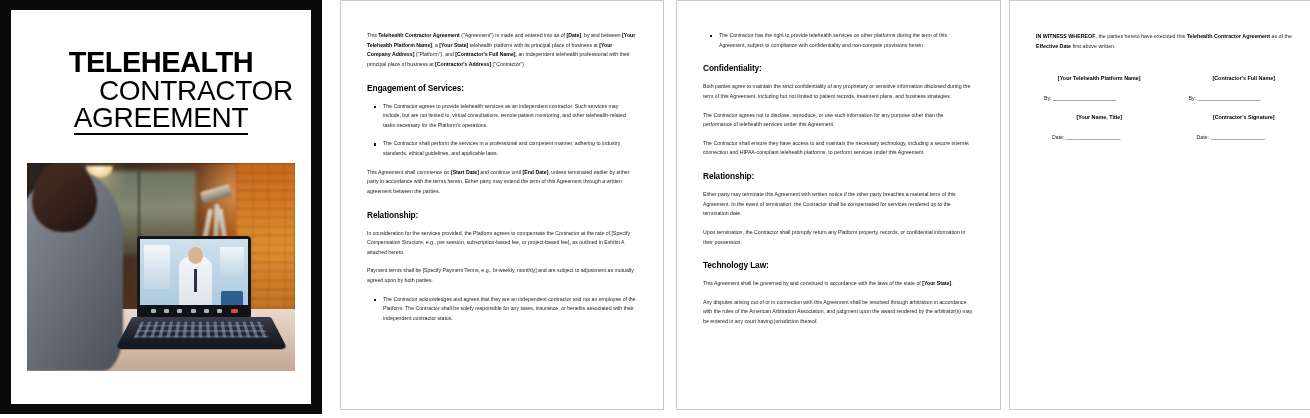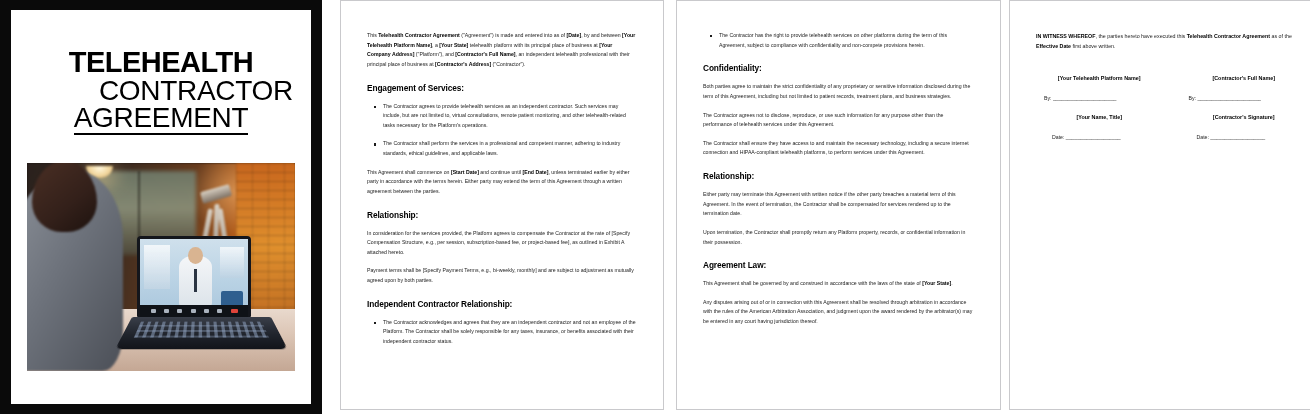--- a/index.html
+++ b/index.html
@@ -415,21 +415,20 @@
         <li>The Contractor agrees to provide telehealth services as an independent contractor. Such services may include, but are not limited to, virtual consultations, remote patient monitoring, and other telehealth-related tasks necessary for the Platform's operations.</li>
         <li>The Contractor shall perform the services in a professional and competent manner, adhering to industry standards, ethical guidelines, and applicable laws.</li>
       </ul>
 
       <p class="para"><span>This Agreement shall commence on </span><b>[Start Date]</b><span> and continue until </span><b>[End Date]</b><span>, unless terminated earlier by either party in accordance with the terms herein. Either party may extend the term of this Agreement through a written agreement between the parties.</span></p>
 
       <h2 class="heading">Relationship:</h2>
       <p class="para">In consideration for the services provided, the Platform agrees to compensate the Contractor at the rate of [Specify Compensation Structure, e.g., per session, subscription-based fee, or project-based fee], as outlined in Exhibit A attached hereto.</p>
       <p class="para">Payment terms shall be [Specify Payment Terms, e.g., bi-weekly, monthly] and are subject to adjustment as mutually agreed upon by both parties.</p>
 
-      <h2 class="heading">Independent Contractor Relationship:</h2>
       <ul class="bullets">
         <li>The Contractor acknowledges and agrees that they are an independent contractor and not an employee of the Platform. The Contractor shall be solely responsible for any taxes, insurance, or benefits associated with their independent contractor status.</li>
       </ul>
 
     </div>
   </div>
 
   <div class="page" id="page-3">
     <div class="page-body">
 
@@ -440,21 +439,21 @@
       <h2 class="heading">Confidentiality:</h2>
       <p class="para">Both parties agree to maintain the strict confidentiality of any proprietary or sensitive information disclosed during the term of this Agreement, including but not limited to patient records, treatment plans, and business strategies.</p>
       <p class="para">The Contractor agrees not to disclose, reproduce, or use such information for any purpose other than the performance of telehealth services under this Agreement.</p>
 
       <p class="para">The Contractor shall ensure they have access to and maintain the necessary technology, including a secure internet connection and HIPAA-compliant telehealth platforms, to perform services under this Agreement.</p>
 
       <h2 class="heading">Relationship:</h2>
       <p class="para">Either party may terminate this Agreement with written notice if the other party breaches a material term of this Agreement. In the event of termination, the Contractor shall be compensated for services rendered up to the termination date.</p>
       <p class="para">Upon termination, the Contractor shall promptly return any Platform property, records, or confidential information in their possession.</p>
 
-      <h2 class="heading">Agreement Law:</h2>
+      <h2 class="heading">Technology Law:</h2>
       <p class="para"><span>This Agreement shall be governed by and construed in accordance with the laws of the state of </span><b>[Your State]</b><span>.</span></p>
       <p class="para">Any disputes arising out of or in connection with this Agreement shall be resolved through arbitration in accordance with the rules of the American Arbitration Association, and judgment upon the award rendered by the arbitrator(s) may be entered in any court having jurisdiction thereof.</p>
 
     </div>
   </div>
 
   <div class="page" id="page-4">
     <div class="page-body">
 
       <p class="sig-intro"><b>IN WITNESS WHEREOF</b><span>, the parties hereto have executed this </span><b>Telehealth Contractor Agreement</b><span> as of the </span><b>Effective Date</b><span> first above written.</span></p>

